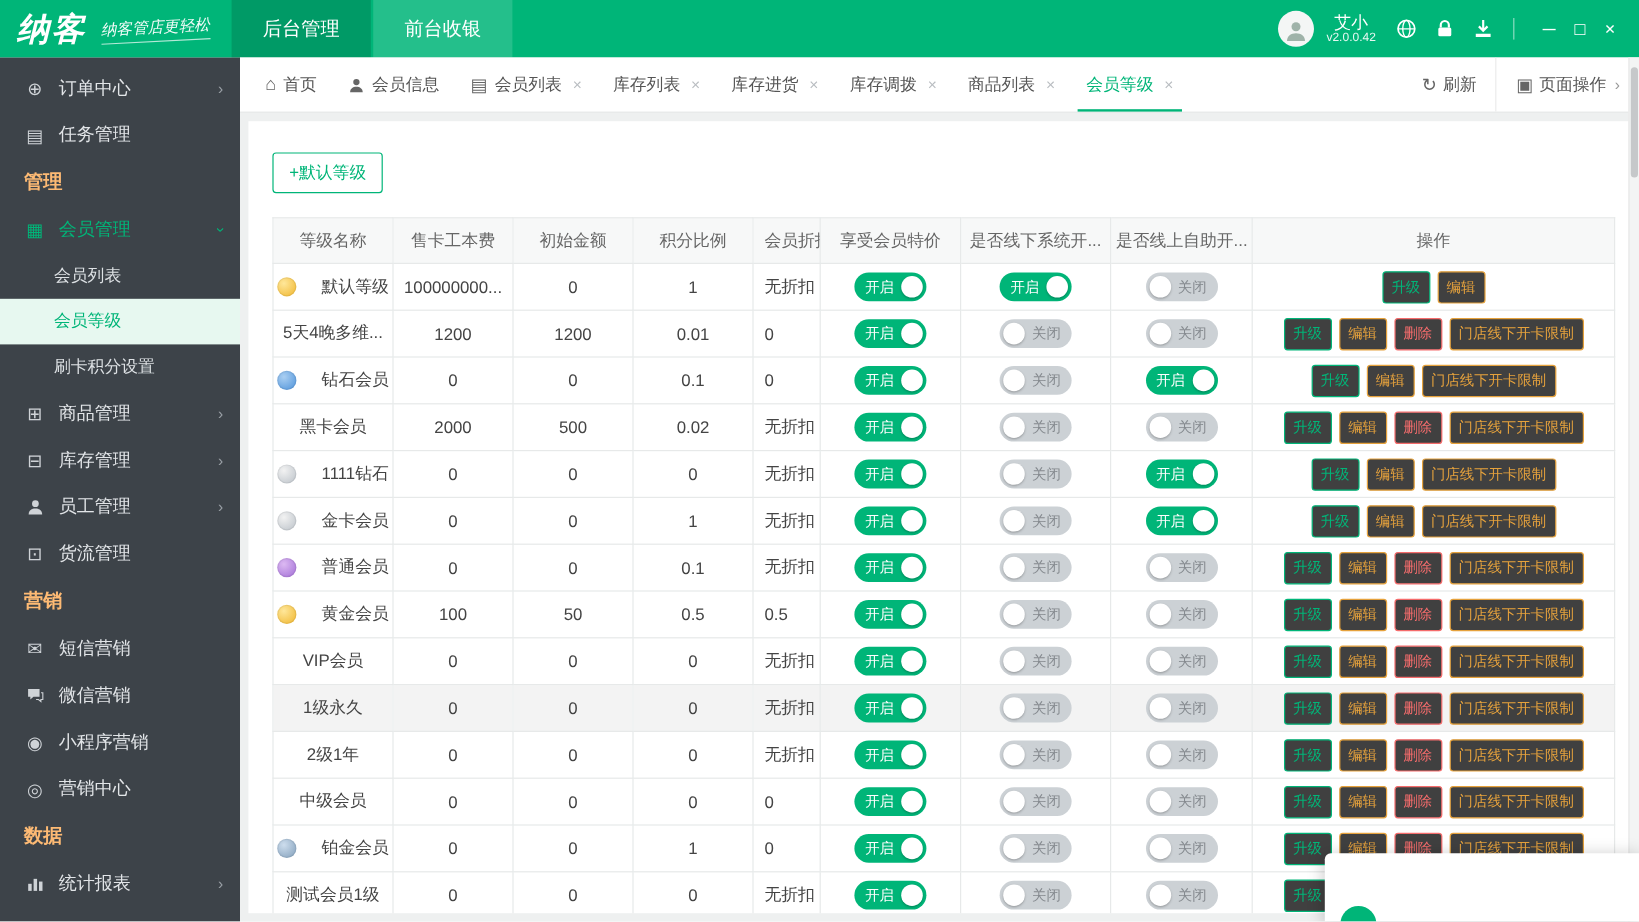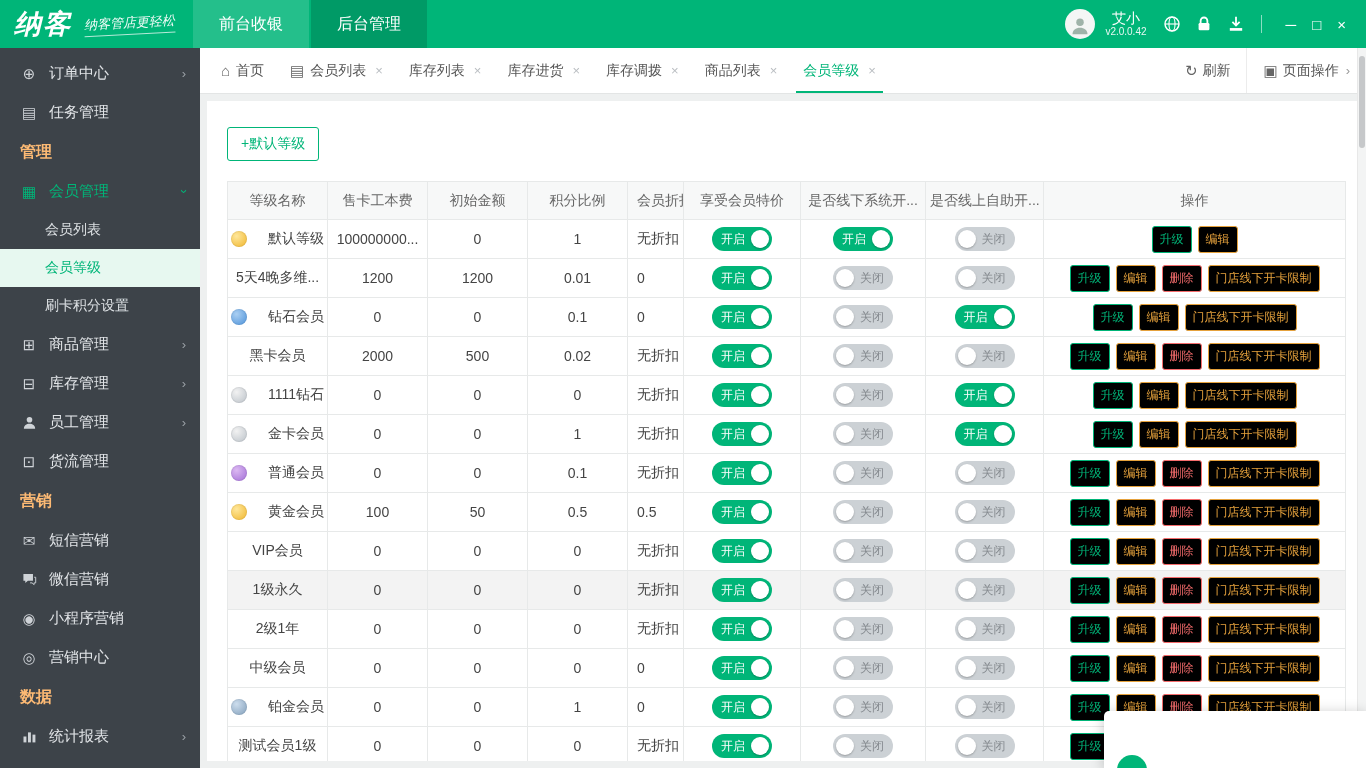--- a/index.html
+++ b/index.html
@@ -85,21 +85,21 @@
   .badge.platinum{background:radial-gradient(circle at 35% 32%,#cddded,#7f9db9)}
 
   .toggle{display:inline-flex;align-items:center;width:60px;height:24px;border-radius:12px;cursor:pointer;justify-content:space-between}
   .toggle.on{background:var(--primary);padding:0 3px 0 9px}
   .toggle.off{background:#ccd1d5;padding:0 9px 0 3px}
   .t-label{font-size:12px}
   .toggle.on .t-label{color:#fff}
   .toggle.off .t-label{color:#84898e}
   .knob{width:18px;height:18px;border-radius:50%;background:#fff;box-shadow:0 1px 2px rgba(0,0,0,.25);flex-shrink:0}
 
-  .abtn{display:inline-block;border-radius:3px;font-size:12px;padding:4px 7px;background:#000000;cursor:pointer;margin:0 3px;border:1px solid;white-space:nowrap}
+  .abtn{display:inline-block;border-radius:3px;font-size:12px;padding:4px 7px;background:#404040;cursor:pointer;margin:0 3px;border:1px solid;white-space:nowrap}
   .abtn.upgrade{color:var(--primary);border-color:var(--primary)}
   .abtn.edit,.abtn.limit{color:var(--warning);border-color:var(--warning)}
   .abtn.delete{color:var(--danger);border-color:var(--danger)}
 
   
   .vscroll{position:absolute;right:0;top:48px;width:9px;bottom:0;background:#f3f4f4;border-left:1px solid #e8e8e8}
   .vscroll .thumb{position:absolute;top:8px;left:1px;width:6px;height:92px;background:#c6c8ca;border-radius:3px;cursor:pointer}
   .popup{position:absolute;right:0;bottom:0;width:262px;height:57px;background:#fff;box-shadow:0 2px 14px rgba(0,0,0,.22);border-top-left-radius:5px;padding:13px 14px;z-index:60;overflow:hidden}
   .popup-title{font-size:14px;color:#333}
   .popup-dot{position:absolute;left:13px;top:44px;width:30px;height:30px;border-radius:50%;background:var(--primary)}
@@ -108,22 +108,22 @@
 <body>
 
 <div class="app">
 
   <header class="topbar">
     <div class="logo-wrap">
       <span class="logo">纳客</span>
       <span class="slogan">纳客管店更轻松</span>
     </div>
     <nav class="top-nav">
+        <div class="nav-btn active">后台管理</div>
         <div class="nav-btn">前台收银</div>
-        <div class="nav-btn active">后台管理</div>
       </nav>
     <div class="top-right">
       <div class="avatar">
           <svg viewBox="0 0 16 16">
             <circle cx="8" cy="5" r="3" fill="currentColor"></circle>
             <path d="M2 14.6c0-3.4 2.7-5.2 6-5.2s6 1.8 6 5.2z" fill="currentColor"></path>
           </svg>
         </div>
       <div class="user-meta">
         <div class="user-name">艾小</div>
@@ -240,20 +240,29 @@
       </aside>
 
     <main class="main">
       <div class="tabbar">
         <div style="display:flex;height:100%">
             <div class="tab">
               <span class="ticon">⌂</span>
               <span class="tlabel">首页</span>
             </div>
             <div class="tab">
+              <span class="ticon">
+                <svg viewBox="0 0 16 16">
+                  <circle cx="8" cy="5" r="3" fill="currentColor"></circle>
+                  <path d="M2 14.6c0-3.4 2.7-5.2 6-5.2s6 1.8 6 5.2z" fill="currentColor"></path>
+                </svg>
+              </span>
+              <span class="tlabel">会员信息</span>
+            </div>
+            <div class="tab">
               <span class="ticon">▤</span>
               <span class="tlabel">会员列表</span>
               <span class="close">×</span>
             </div>
             <div class="tab">
               <span class="tlabel">库存列表</span>
               <span class="close">×</span>
             </div>
             <div class="tab">
               <span class="tlabel">库存进货</span>

